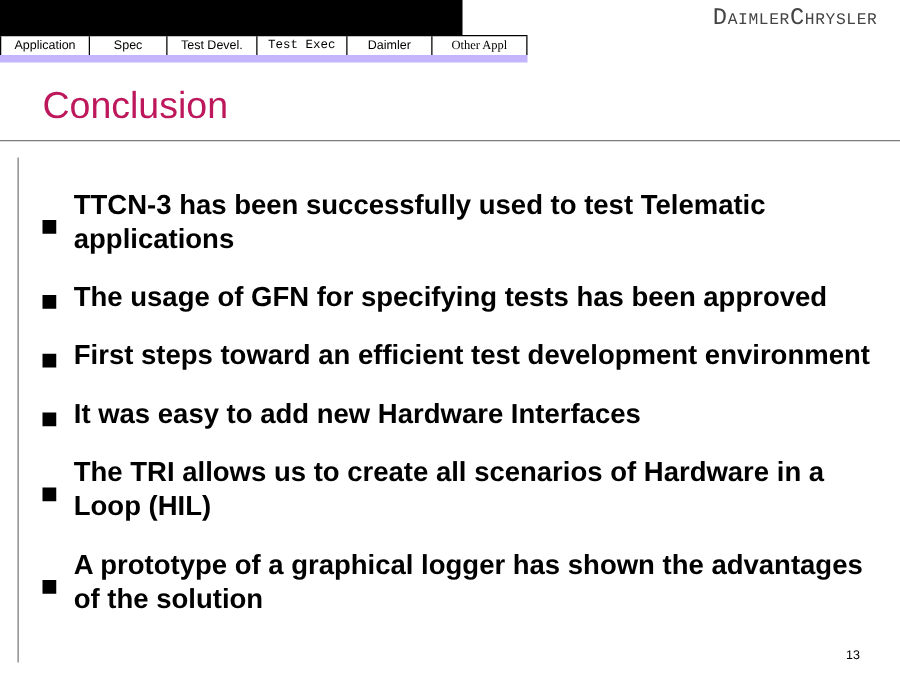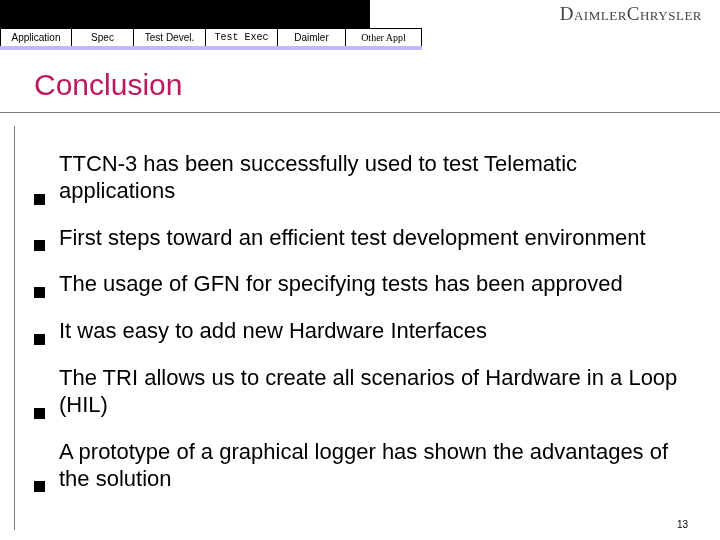--- a/index.html
+++ b/index.html
@@ -24,33 +24,33 @@
   }
   .topbar .logo {
     flex: 1;
     text-align: right;
     padding-right: 18px;
     display: flex;
     align-items: center;
     justify-content: flex-end;
   }
   .logo-text {
-    font-family: Liberation Serif, serif;
+    font-family: Liberation Mono, monospace;
     font-size: 19px;
     letter-spacing: 0.5px;
     color: #444;
   }
   .logo-text .dc1 { font-weight: normal; }
   .logo-text .dc2 { font-weight: normal; }
   .logo-text .sc { font-variant: small-caps; }
 
   .tabs {
     display: flex;
     border-top: 1px solid #000;
-    border-bottom: 4px solid #c4b5fd;
+    border-bottom: 6px solid #c4b5fd;
     height: 22px;
     width: 422px;
   }
   .tab {
     border-right: 1px solid #000;
     font-size: 10px;
     font-family: Arial, sans-serif;
     display: flex;
     align-items: center;
     justify-content: center;
@@ -80,21 +80,22 @@
     border-top: 1px solid #7a7a7a;
     width: 100%;
   }
 
   .content {
     padding: 38px 22px 0 34px;
   }
   .bullet {
     display: flex;
     margin-bottom: 20px;
-    align-items: flex-end;
+    align-items: center;
+    font-weight: bold;
   }
   .bullet .sq {
     width: 11px;
     height: 11px;
     background: #000;
     flex: 0 0 11px;
     margin-top: 7px;
     margin-right: 14px;
   }
   .bullet .txt {
@@ -160,25 +161,25 @@
 
 <div class="leftline"></div>
 
 <div class="content">
   <div class="bullet">
     <div class="sq"></div>
     <div class="txt">TTCN-3 has been successfully used to test Telematic applications</div>
   </div>
   <div class="bullet">
     <div class="sq"></div>
-    <div class="txt">First steps toward an efficient test development environment</div>
+    <div class="txt">The usage of GFN for specifying tests has been approved</div>
   </div>
   <div class="bullet">
     <div class="sq"></div>
-    <div class="txt">The usage of GFN for specifying tests has been approved</div>
+    <div class="txt">First steps toward an efficient test development environment</div>
   </div>
   <div class="bullet">
     <div class="sq"></div>
     <div class="txt">It was easy to add new Hardware Interfaces</div>
   </div>
   <div class="bullet">
     <div class="sq"></div>
     <div class="txt">The TRI allows us to create all scenarios of Hardware in a Loop (HIL)</div>
   </div>
   <div class="bullet">

